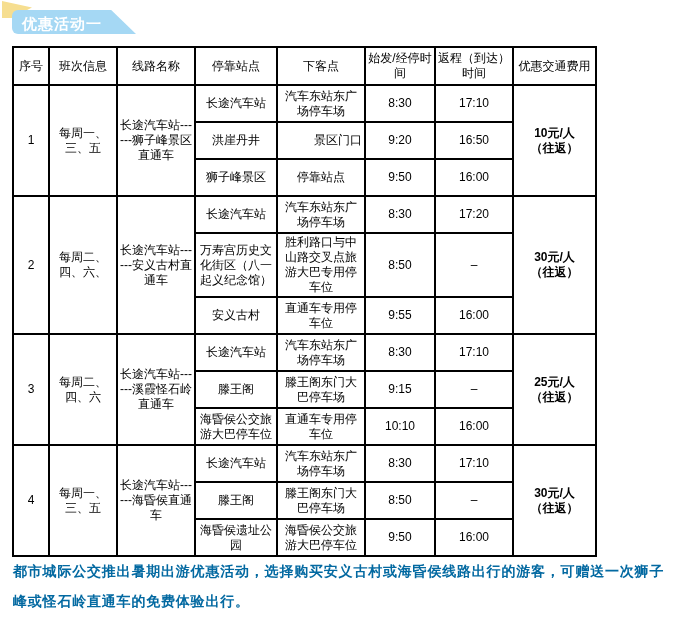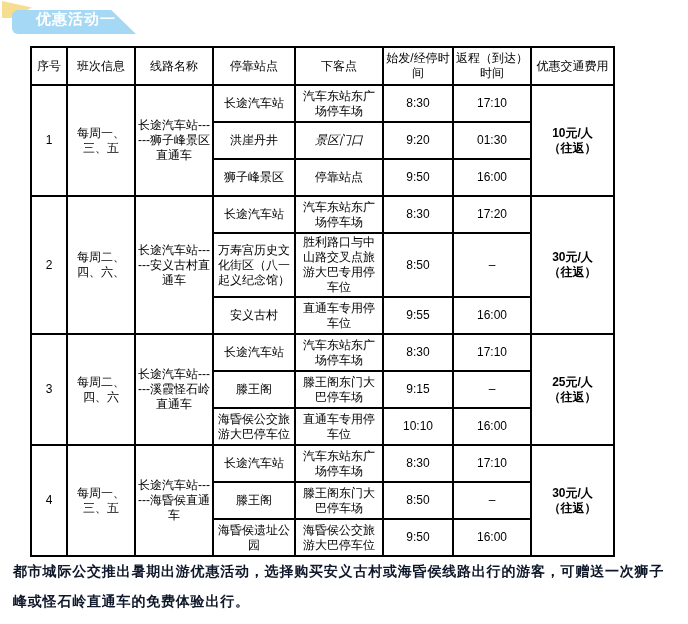--- a/index.html
+++ b/index.html
@@ -29,36 +29,36 @@
   .badge {
     position: absolute;
     left: 12px;
     top: 10px;
     width: 124px;
     height: 24px;
     background: #a5d8f4;
     clip-path: polygon(0 0, 80% 0, 100% 100%, 0 100%);
     border-radius: 6px 0 0 6px;
     display: flex;
-    align-items: flex-start;
-    padding-left: 24px;
+    align-items: flex-end;
+    padding-left: 10px;
     box-sizing: border-box;
     z-index: 1;
   }
   .badge .badge-label {
     color: #ffffff;
     font-weight: bold;
     font-size: 15px;
     letter-spacing: 1px;
     white-space: nowrap;
   }
   
   table.sched {
     position: absolute;
-    left: 30px;
+    left: 12px;
     top: 46px;
     width: 583px;
     border-collapse: collapse;
     table-layout: fixed;
   }
   table.sched th,
   table.sched td {
     border: 2px solid #000000;
     font-size: 12px;
     font-weight: normal;
@@ -72,21 +72,21 @@
   table.sched td { height: 33px; }
   td.c-fee .fee-main,
   td.c-fee .fee-note { display: block; font-weight: bold; }
   
   .footer-note {
     position: absolute;
     left: 13px;
     top: 556px;
     width: 664px;
     margin: 0;
-    color: #0f172a;
+    color: #0369a1;
     font-size: 14px;
     font-weight: bold;
     letter-spacing: 0.8px;
     line-height: 30px;
   }
 </style>
 </head>
 <body>
 
 <div class="ribbon-corner"></div>
@@ -127,23 +127,23 @@
       <td>汽车东站东广场停车场</td>
       <td>8:30</td>
       <td>17:10</td>
       <td rowspan="3" class="c-fee">
         <span class="fee-main">10元/人</span>
         <span class="fee-note">（往返）</span>
       </td>
     </tr>
     <tr>
       <td>洪崖丹井</td>
-      <td style="text-align: center; font-style: italic;">景区门口</td>
+      <td style="text-align: right;">景区门口</td>
       <td>9:20</td>
-      <td>01:30</td>
+      <td>16:50</td>
     </tr>
     <tr>
       <td>狮子峰景区</td>
       <td>停靠站点</td>
       <td>9:50</td>
       <td>16:00</td>
     </tr>
 
     <tr>
       <td rowspan="3">2</td>

